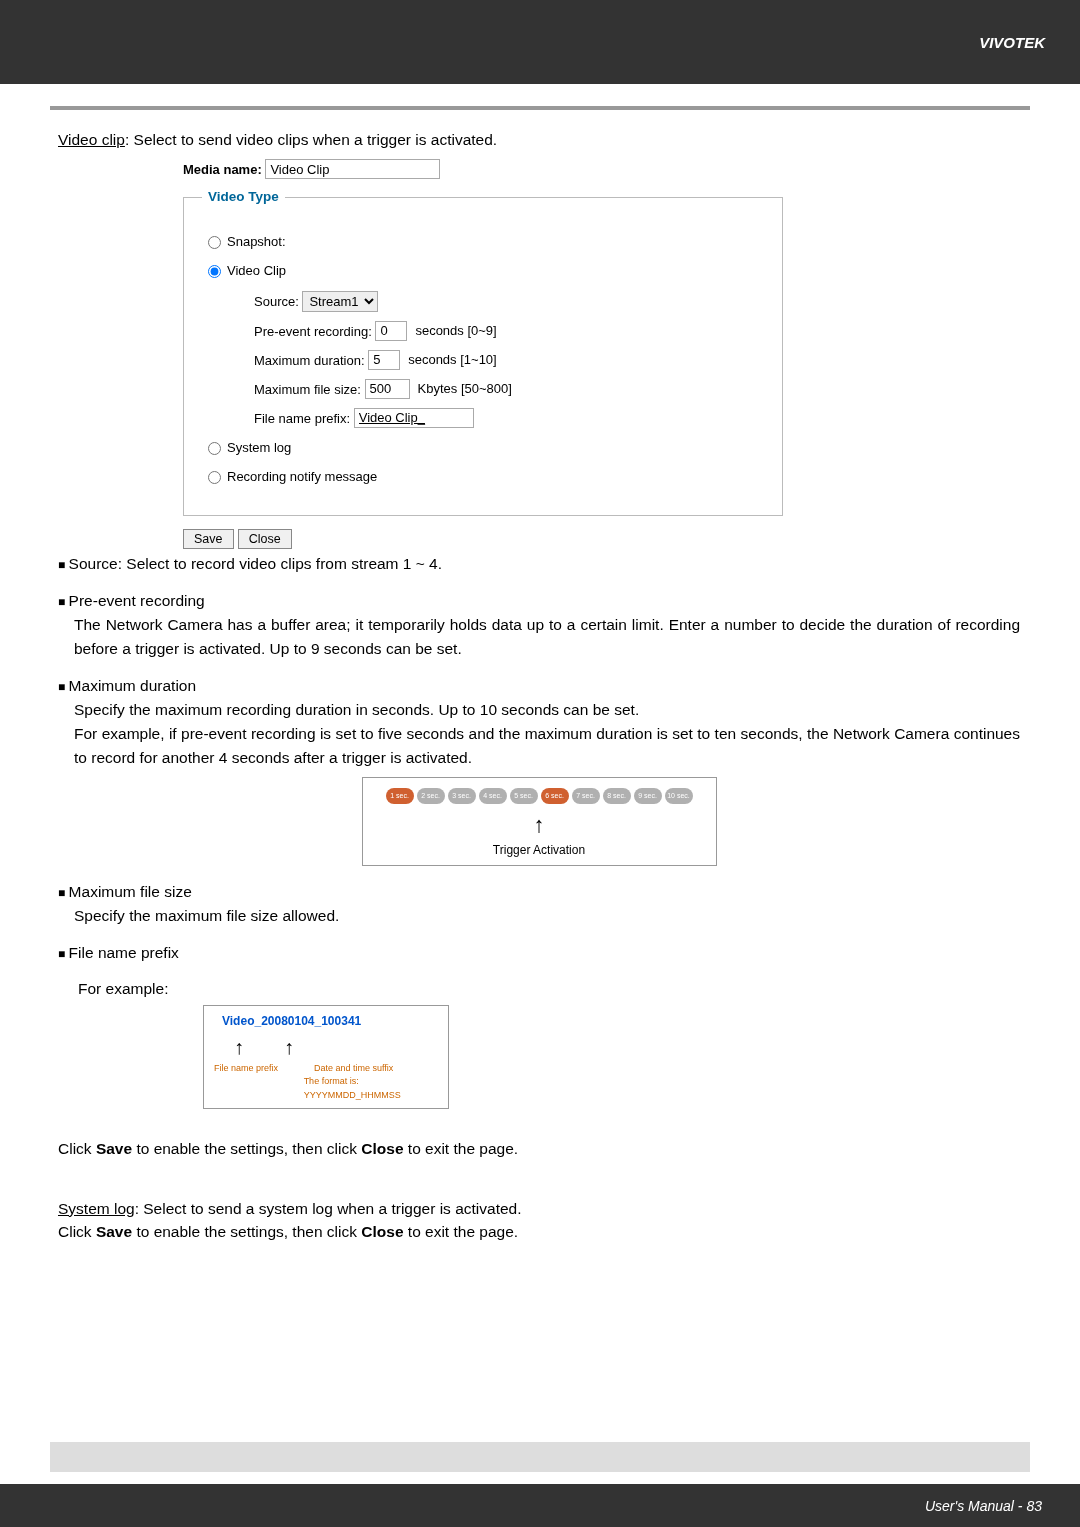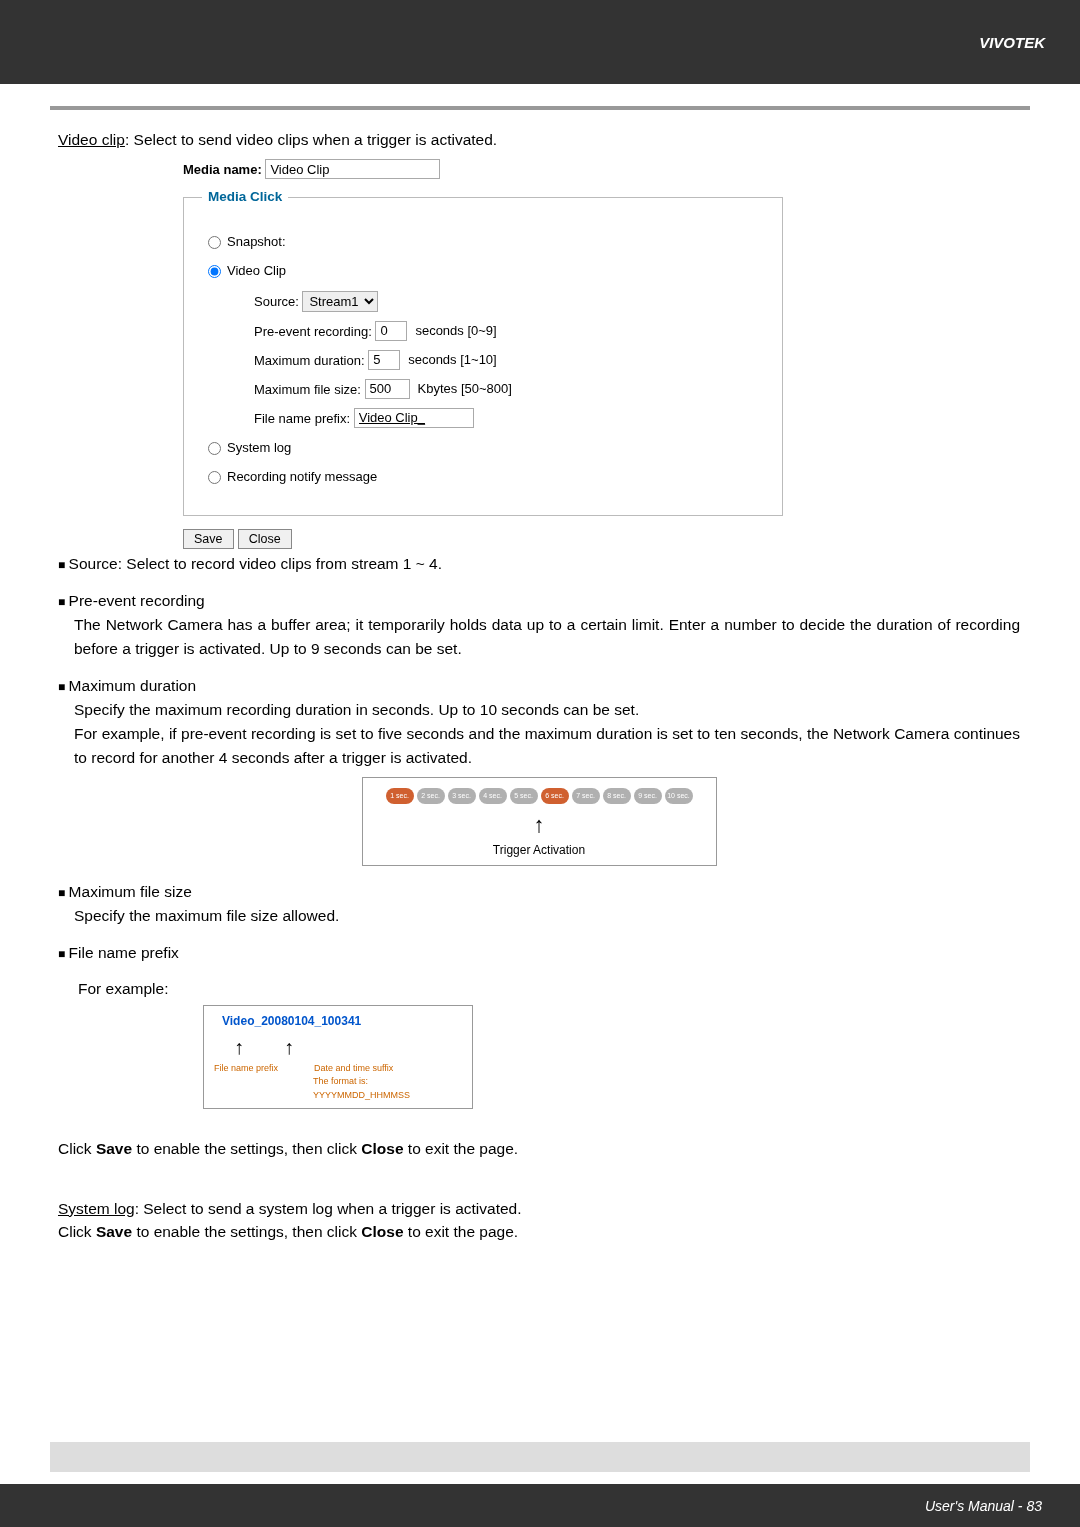--- a/index.html
+++ b/index.html
@@ -28,21 +28,21 @@
     .bullet-line .bullet { font-size: 12px; vertical-align: middle; }
     .body-text { text-align: justify; margin-left: 16px; margin-top: 1px; }
     .heading { margin-top: 14px; }
     .diagram1 { border: 1px solid #999; width: 355px; margin: 8px auto 2px auto; padding: 10px 6px 6px 6px; text-align: center; }
     .seconds { display: flex; justify-content: center; gap: 3px; margin-bottom: 4px; }
     .sec { width: 28px; height: 16px; border-radius: 8px; font-size: 7px; color: #fff; line-height: 16px; text-align: center; }
     .sec.gray { background: #b0b0b0; }
     .sec.active { background: #d06030; }
     .arrow1 { font-size: 22px; font-weight: bold; }
     .diag-label { font-size: 12px; }
-    .diagram2 { border: 1px solid #999; width: 270px; margin: 5px 0 2px 145px; padding: 6px 6px 6px 10px; font-size: 12px; }
+    .diagram2 { border: 1px solid #999; width: 246px; margin: 5px 0 2px 145px; padding: 6px 6px 6px 10px; font-size: 12px; }
     .d2-title { color: #0055cc; font-weight: bold; margin-left: 8px; margin-bottom: 2px; }
     .d2-arrows { display: flex; gap: 40px; margin-left: 20px; font-size: 20px; font-weight: bold; }
     .d2-row { display: flex; font-size: 9px; }
     .d2-left { color: #cc6600; width: 100px; }
     .d2-right { color: #cc6600; }
     .footer { position: absolute; bottom: 0; left: 0; right: 0; height: 43px; background: #333; display: flex; align-items: center; justify-content: flex-end; padding-right: 38px; }
     .footer-text { color: #fff; font-style: italic; font-size: 14px; }
     .gray-band { position: absolute; bottom: 55px; left: 50px; right: 50px; height: 30px; background: #ddd; }
   </style>
 </head>
@@ -55,21 +55,21 @@
 
 <div class="content">
   <p><span class="underline">Video clip</span><span>: Select to send video clips when a trigger is activated.</span></p>
 
   <div class="form-box">
     <div class="media-name-row">
       <span class="lbl">Media name:</span>
       <input type="text" value="Video Clip" style="">
     </div>
     <fieldset class="media-type">
-      <legend class="mt">Media Click</legend>
+      <legend class="mt">Video Type</legend>
       <div class="opt"><input type="radio" name="mt" style=""><span>Snapshot:</span></div>
       <div class="opt"><input type="radio" name="mt" checked="" style=""><span>Video Clip</span></div>
       <div class="sub">
         <div class="sub-row"><span>Source:</span> <select><option>Stream1</option></select></div>
         <div class="sub-row"><span>Pre-event recording:</span> <input type="text" style="width: 32px;" value="0"><span class="gap">seconds [0~9]</span></div>
         <div class="sub-row"><span>Maximum duration:</span> <input type="text" style="width: 32px;" value="5"><span class="gap">seconds [1~10]</span></div>
         <div class="sub-row"><span>Maximum file size:</span> <input type="text" style="width: 45px;" value="500"><span class="gap">Kbytes [50~800]</span></div>
         <div class="sub-row"><span>File name prefix:</span> <input type="text" style="width: 120px; text-decoration: underline;" value="Video Clip_"></div>
       </div>
       <div class="opt"><input type="radio" name="mt" style=""><span>System log</span></div>

